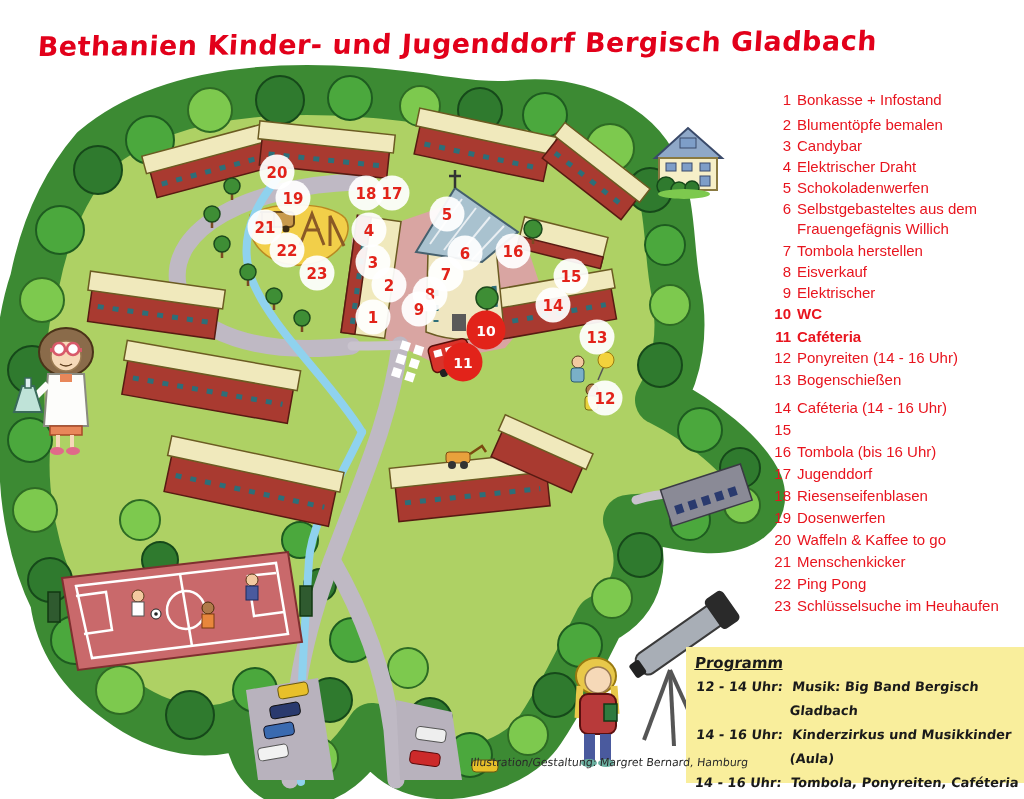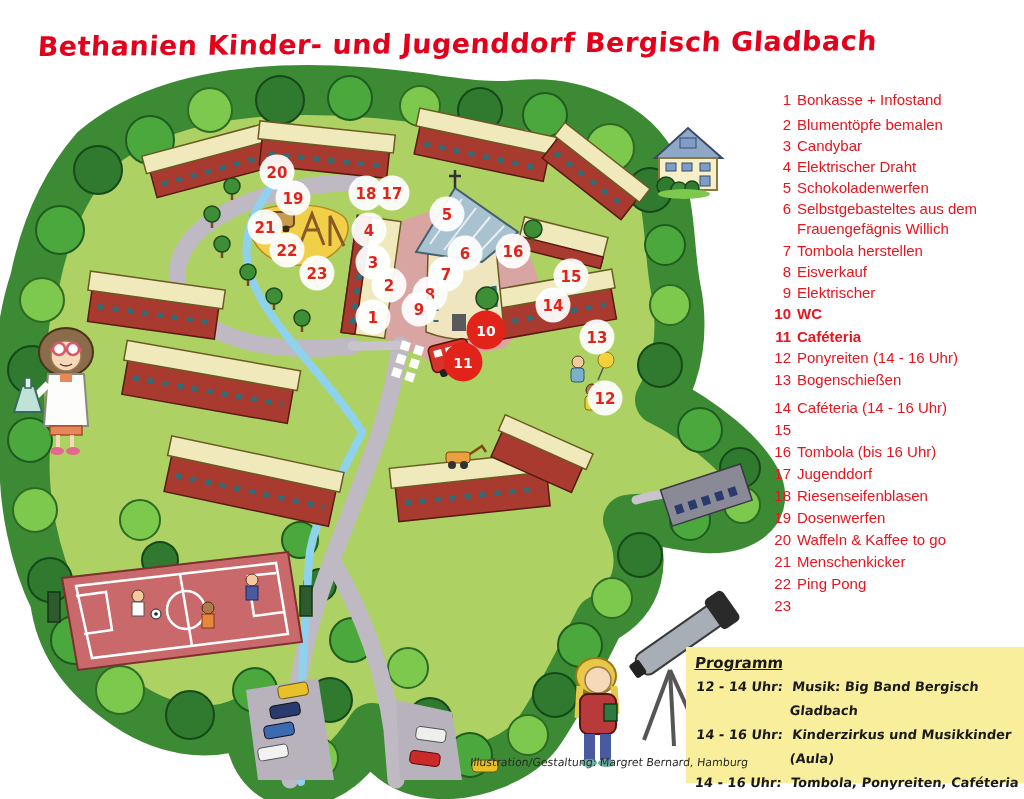--- a/index.html
+++ b/index.html
@@ -491,20 +491,21 @@
       <div class="legend-item" style="margin-top: 2px;">
         <span class="lnum">21</span>
         <span class="llabel">Menschenkicker</span>
       </div>
       <div class="legend-item" style="margin-top: 2px;">
         <span class="lnum">22</span>
         <span class="llabel">Ping Pong</span>
       </div>
       <div class="legend-item" style="margin-top: 2px;">
         <span class="lnum">23</span>
+        <span class="llabel">Schlüsselsuche im Heuhaufen</span>
       </div>
     </div>
 
   <div class="program">
     <div class="program-title">Programm</div>
     <div>
         <div class="program-row">
           <span class="ptime">12 - 14 Uhr:</span>
           <span>Musik: Big Band Bergisch Gladbach</span>
         </div>

